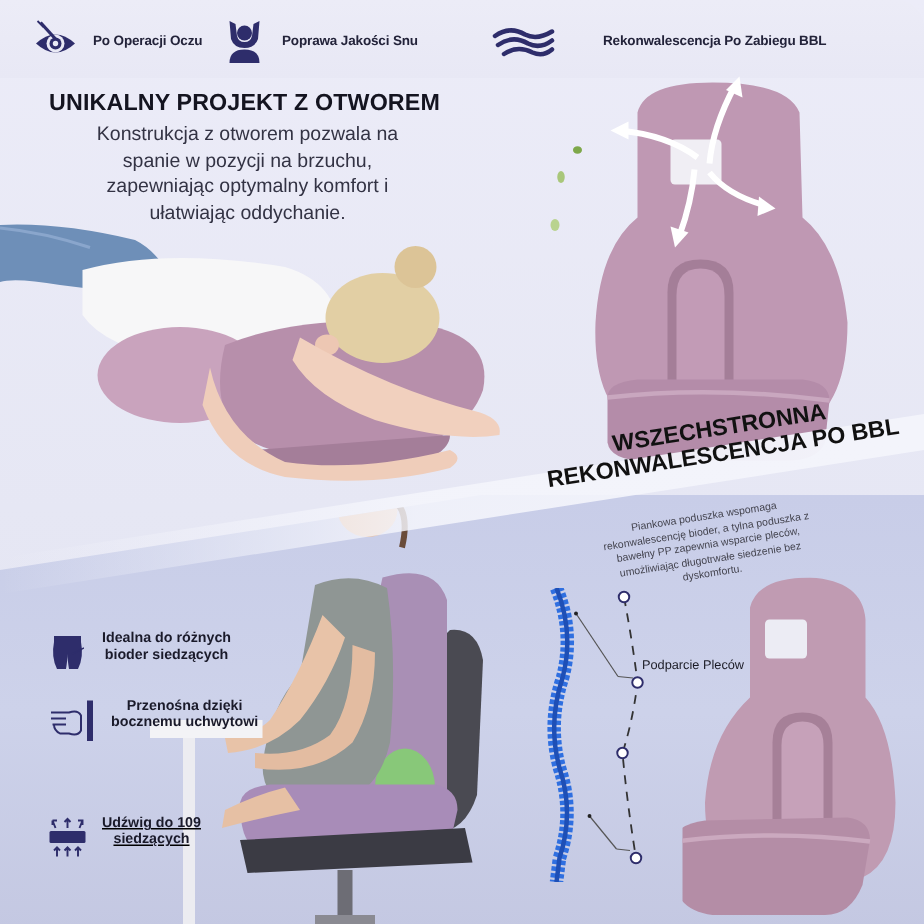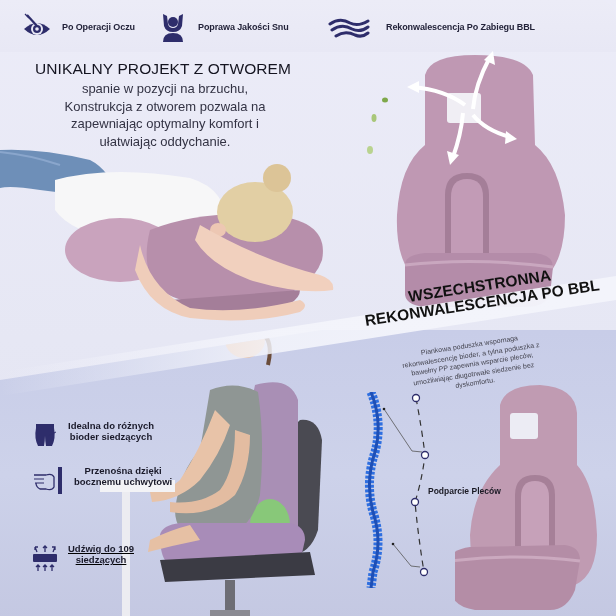--- a/index.html
+++ b/index.html
@@ -10,21 +10,21 @@
 
   
   .header { position: absolute; left: 0; top: 0; width: 616px; height: 52px;
     background: linear-gradient(180deg,#ececf7,#e8e8f5); border-top-right-radius: 18px; }
   .hdr-item { position: absolute; top: 12px; display: flex; align-items: center; gap: 10px; }
   .hdr-icon { width: 30px; height: 30px; display: flex; align-items: center; justify-content: center; }
   .hdr-label { font-size: 9px; font-weight: bold; color: #23233a; white-space: nowrap; letter-spacing: -0.1px; }
 
   
   .top-title { position: absolute; left: 18px; top: 60px; width: 290px; text-align: center;
-    font-size: 15.5px; font-weight: normal; color: #141420; letter-spacing: 0.1px; }
+    font-size: 15.5px; font-weight: bold; color: #141420; letter-spacing: 0.1px; }
   .top-desc { position: absolute; left: 30px; top: 80px; width: 270px; text-align: center;
     font-size: 13px; line-height: 17.5px; color: #333344; }
 
   
   .scene-lying { position: absolute; left: 0; top: 140px; width: 360px; height: 220px; }
   .scene-product-top { position: absolute; left: 385px; top: 45px; width: 200px; height: 265px; }
   .bottom-bg { position: absolute; left: 0; top: 330px; width: 616px; height: 290px;
     background: linear-gradient(180deg,#c8cde8 0%, #cdd2ea 50%, #c4c8e2 100%); }
   .bottom-clip { position: absolute; inset: 0; clip-path: polygon(0 380px, 616px 284px, 616px 616px, 0 616px); }
   .divider-band { position: absolute; inset: 0; clip-path: polygon(0 372px, 616px 276px, 616px 300px, 0 396px);
@@ -34,67 +34,67 @@
     transform-origin: 0 0; font-weight: bold; color: #111; text-align: center; }
   .bbl-title .l1 { font-size: 15.5px; display: block; }
   .bbl-title .l2 { font-size: 15.5px; display: block; margin-top: -1px; }
   .bbl-desc { position: absolute; left: 355px; top: 358px; width: 230px; transform: rotate(-8.7deg);
     transform-origin: 0 0; font-size: 7px; line-height: 9.6px; color: #44444f; text-align: center; }
 
   .feat { position: absolute; left: 32px; display: flex; align-items: flex-start; gap: 10px; }
   .feat-icon { width: 26px; height: 30px; display: flex; align-items: center; justify-content: center; }
   .feat-label { font-size: 9.5px; font-weight: bold; color: #1a1a2a; line-height: 11px; text-align: center; }
 
-  .callout { position: absolute; font-size: 8.5px; font-weight: bold; color: #1a1a24; text-align: center; line-height: 10px; margin-top: 48px; }
+  .callout { position: absolute; font-size: 8.5px; font-weight: normal; color: #1a1a24; text-align: center; line-height: 10px; }
 </style>
 </head>
 <body>
 
 <div class="canvas">
 
   <div class="header">
     <div class="hdr-item" style="left:22px;">
       <span class="hdr-icon">
         <svg width="30" height="30" viewBox="0 0 30 30">
           <path d="M2 17 Q15 5 28 17 Q15 29 2 17Z" fill="#2e2d6b"></path>
           <circle cx="15" cy="17" r="6" fill="#e9e9f5"></circle>
           <circle cx="15" cy="17" r="4" fill="#2e2d6b"></circle>
           <circle cx="15" cy="17" r="1.8" fill="#e9e9f5"></circle>
           <line x1="5" y1="3" x2="15" y2="14" stroke="#2e2d6b" stroke-width="2.2"></line>
           <line x1="3" y1="2" x2="7" y2="6" stroke="#2e2d6b" stroke-width="1.2"></line>
         </svg>
       </span>
       <span class="hdr-label">Po Operacji Oczu</span>
     </div>
-    <div class="hdr-item" style="left:158px;justify-content:center;">
+    <div class="hdr-item" style="left:148px;justify-content:center;">
       <span class="hdr-icon">
         <svg width="26" height="30" viewBox="0 0 26 30">
           <path d="M3 2 L4 14 Q6 20 13 20 Q20 20 22 14 L23 2 L19 4 L18 12 Q17 16 13 16 Q9 16 8 12 L7 4Z" fill="#2e2d6b"></path>
           <circle cx="13" cy="10" r="5" fill="#2e2d6b"></circle>
           <path d="M3 30 Q3 21 13 21 Q23 21 23 30Z" fill="#2e2d6b"></path>
         </svg>
       </span>
       <span class="hdr-label">Poprawa Jakości Snu</span>
     </div>
     <div class="hdr-item" style="left:328px;">
       <span class="hdr-icon" style="width:42px;">
         <svg width="42" height="24" viewBox="0 0 42 24">
           <path d="M2 9 Q12 2 22 8 Q30 12 40 6" stroke="#2e2d6b" stroke-width="3" fill="none" stroke-linecap="round"></path>
           <path d="M4 15 Q14 8 24 14 Q32 18 40 12" stroke="#2e2d6b" stroke-width="3" fill="none" stroke-linecap="round"></path>
           <path d="M8 21 Q17 15 27 20 Q34 23 40 18" stroke="#2e2d6b" stroke-width="3" fill="none" stroke-linecap="round"></path>
         </svg>
       </span>
-      <span class="hdr-label" style="margin-left:6px;">Rekonwalescencja Po Zabiegu BBL</span>
+      <span class="hdr-label" style="margin-left:22px;">Rekonwalescencja Po Zabiegu BBL</span>
     </div>
   </div>
 
   <div class="top-title">UNIKALNY PROJEKT Z OTWOREM</div>
   <div class="top-desc">
+    <div>Konstrukcja z otworem pozwala na</div>
     <div>spanie w pozycji na brzuchu,</div>
-    <div>Konstrukcja z otworem pozwala na</div>
     <div>zapewniając optymalny komfort i</div>
     <div>ułatwiając oddychanie.</div>
   </div>
 
   <svg class="scene-lying" viewBox="0 0 360 220">
 
     <path d="M0 10 Q40 8 90 20 Q110 30 120 60 Q80 55 40 50 Q10 45 0 48Z" fill="#6e8fb8"></path>
     <path d="M0 12 Q30 15 60 25" stroke="#8aa6cc" stroke-width="2" fill="none"></path>
 
     <path d="M55 40 Q110 25 190 38 Q230 50 225 90 Q170 110 120 100 Q70 92 55 70Z" fill="#f7f7f8"></path>

